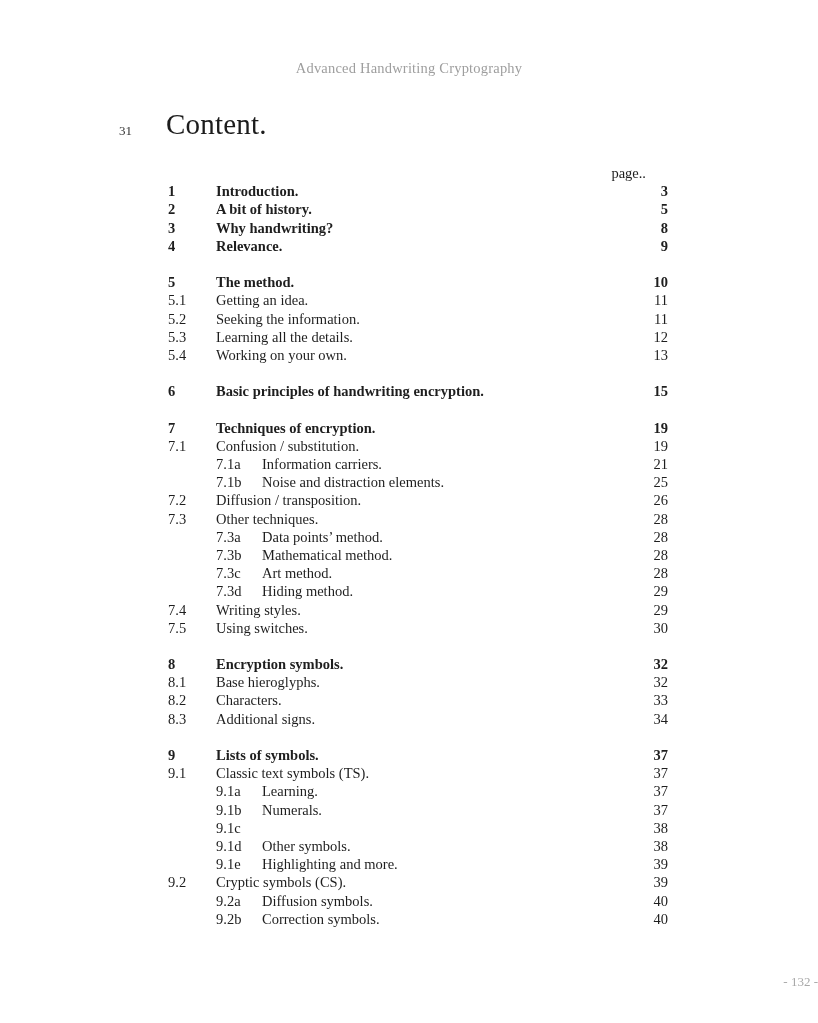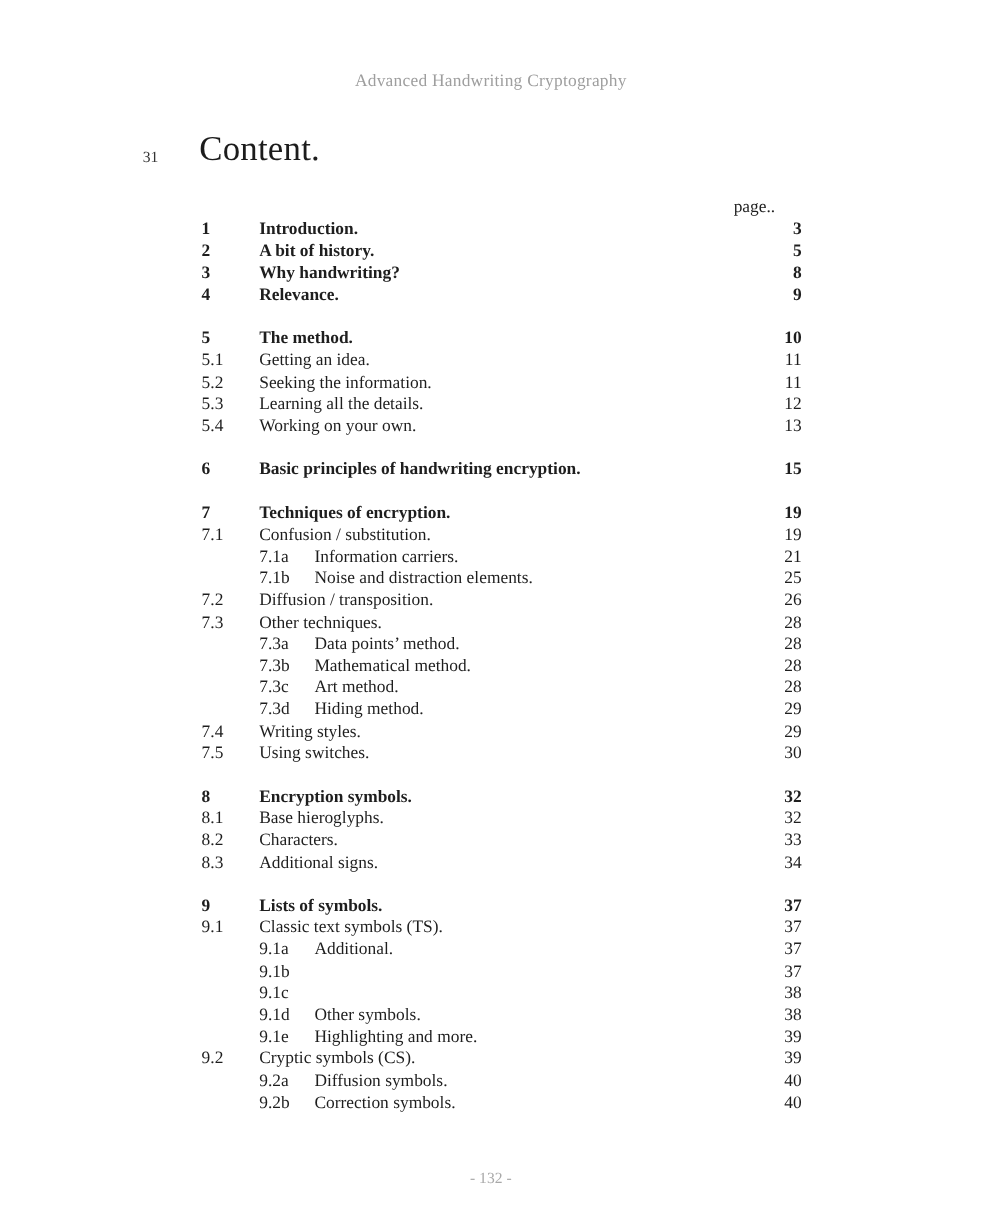--- a/index.html
+++ b/index.html
@@ -63,21 +63,21 @@
   .row .ind  { width: 48px; flex: none; }
   .row.l3 .num { width: 46px; flex: none; }
   .row .title { flex: 1 1 auto; overflow: hidden; }
   .row .pg   { flex: none; margin-left: auto; text-align: right; min-width: 28px; }
   .row.b { font-weight: bold; }
   .page-footer {
     position: absolute;
     top: 974px;
     left: 0;
     width: 818px;
-    text-align: center;
+    text-align: right;
     font-size: 13px;
     color: #a8a8a8;
   }
 </style>
 </head>
 <body>
 
 <div class="page-header">Advanced Handwriting Cryptography</div>
 
 <div class="margin-num">31</div>
@@ -239,26 +239,27 @@
           <span class="pg">37</span>
         </div>
         <div class="row l2">
           <span class="num">9.1</span>
           <span class="title">Classic text symbols (TS).</span>
           <span class="pg">37</span>
         </div>
         <div class="row l3">
           <span class="ind"></span>
           <span class="num">9.1a</span>
-          <span class="title">Additional.</span>
+          <span class="title">Learning.</span>
           <span class="pg">37</span>
         </div>
         <div class="row l3">
           <span class="ind"></span>
           <span class="num">9.1b</span>
+          <span class="title">Numerals.</span>
           <span class="pg">37</span>
         </div>
         <div class="row l3">
           <span class="ind"></span>
           <span class="num">9.1c</span>
           <span class="pg">38</span>
         </div>
         <div class="row l3">
           <span class="ind"></span>
           <span class="num">9.1d</span>

